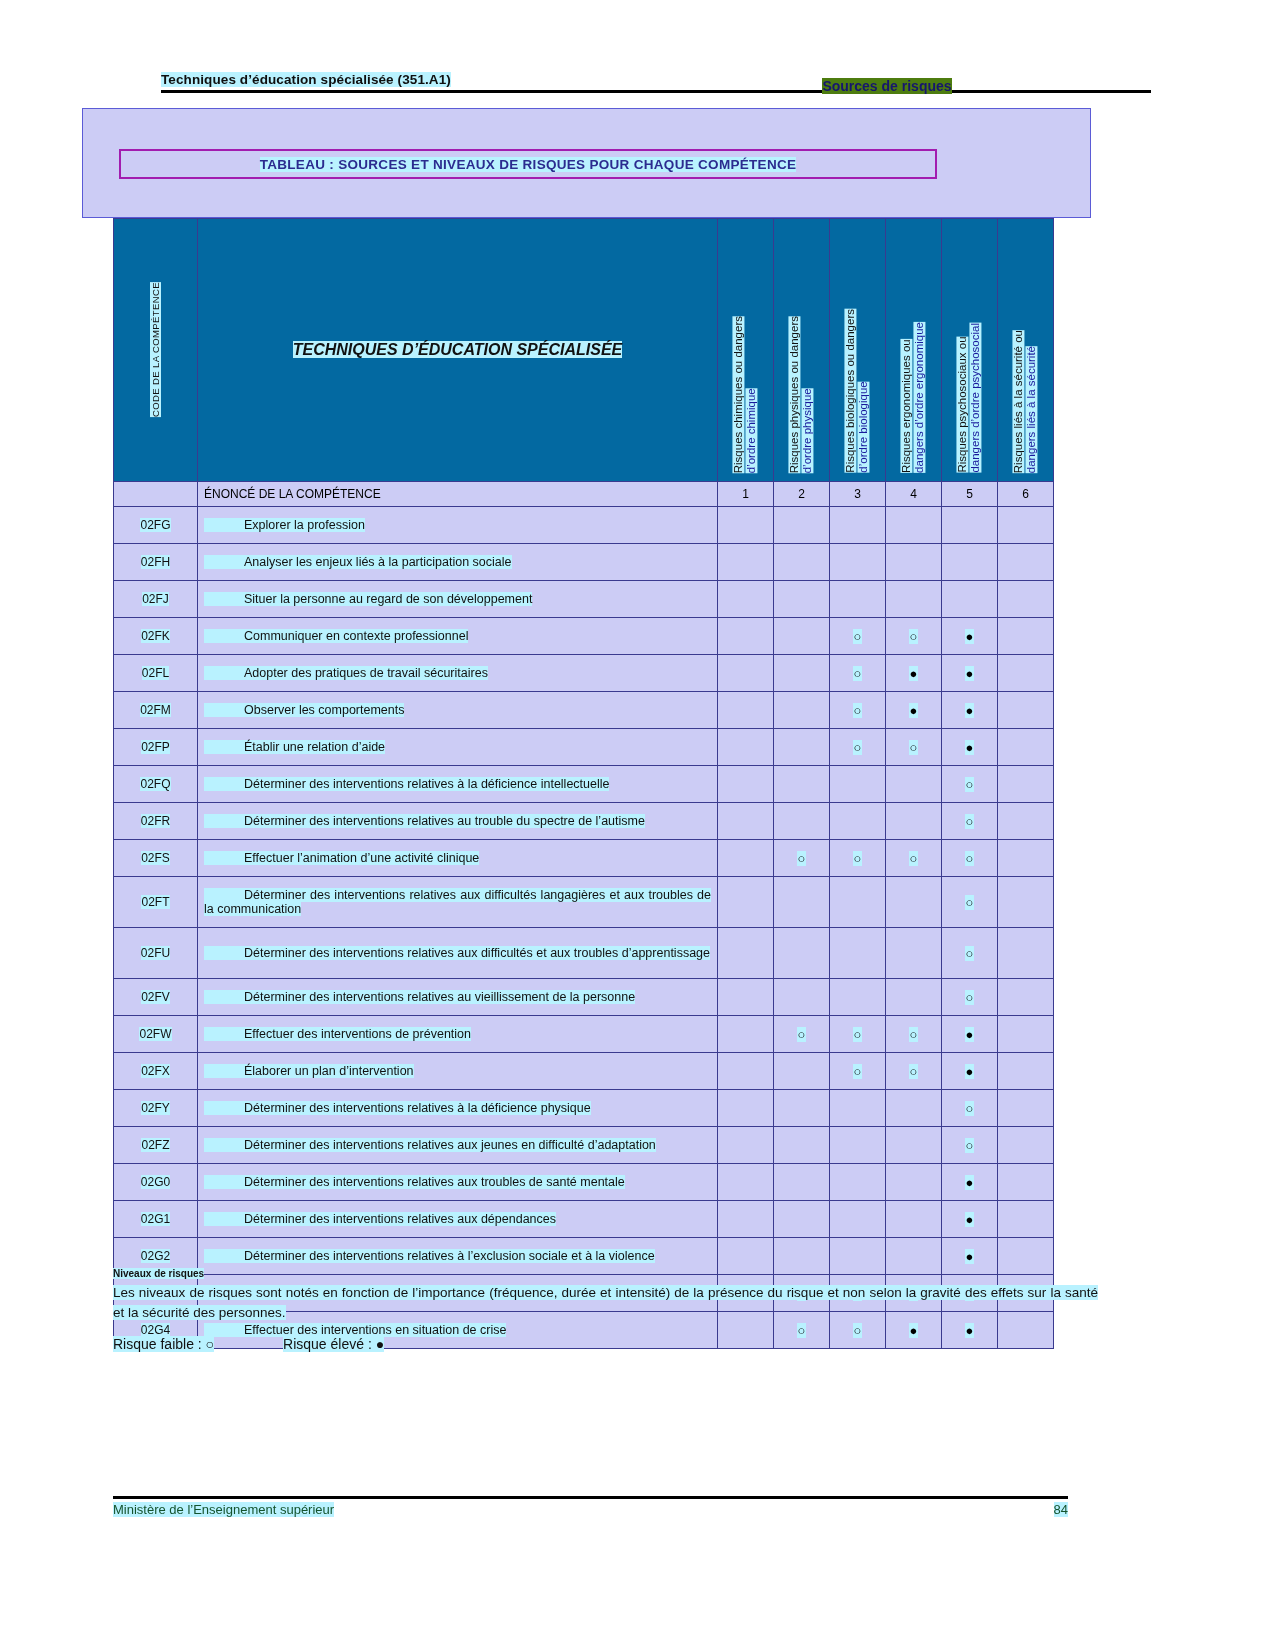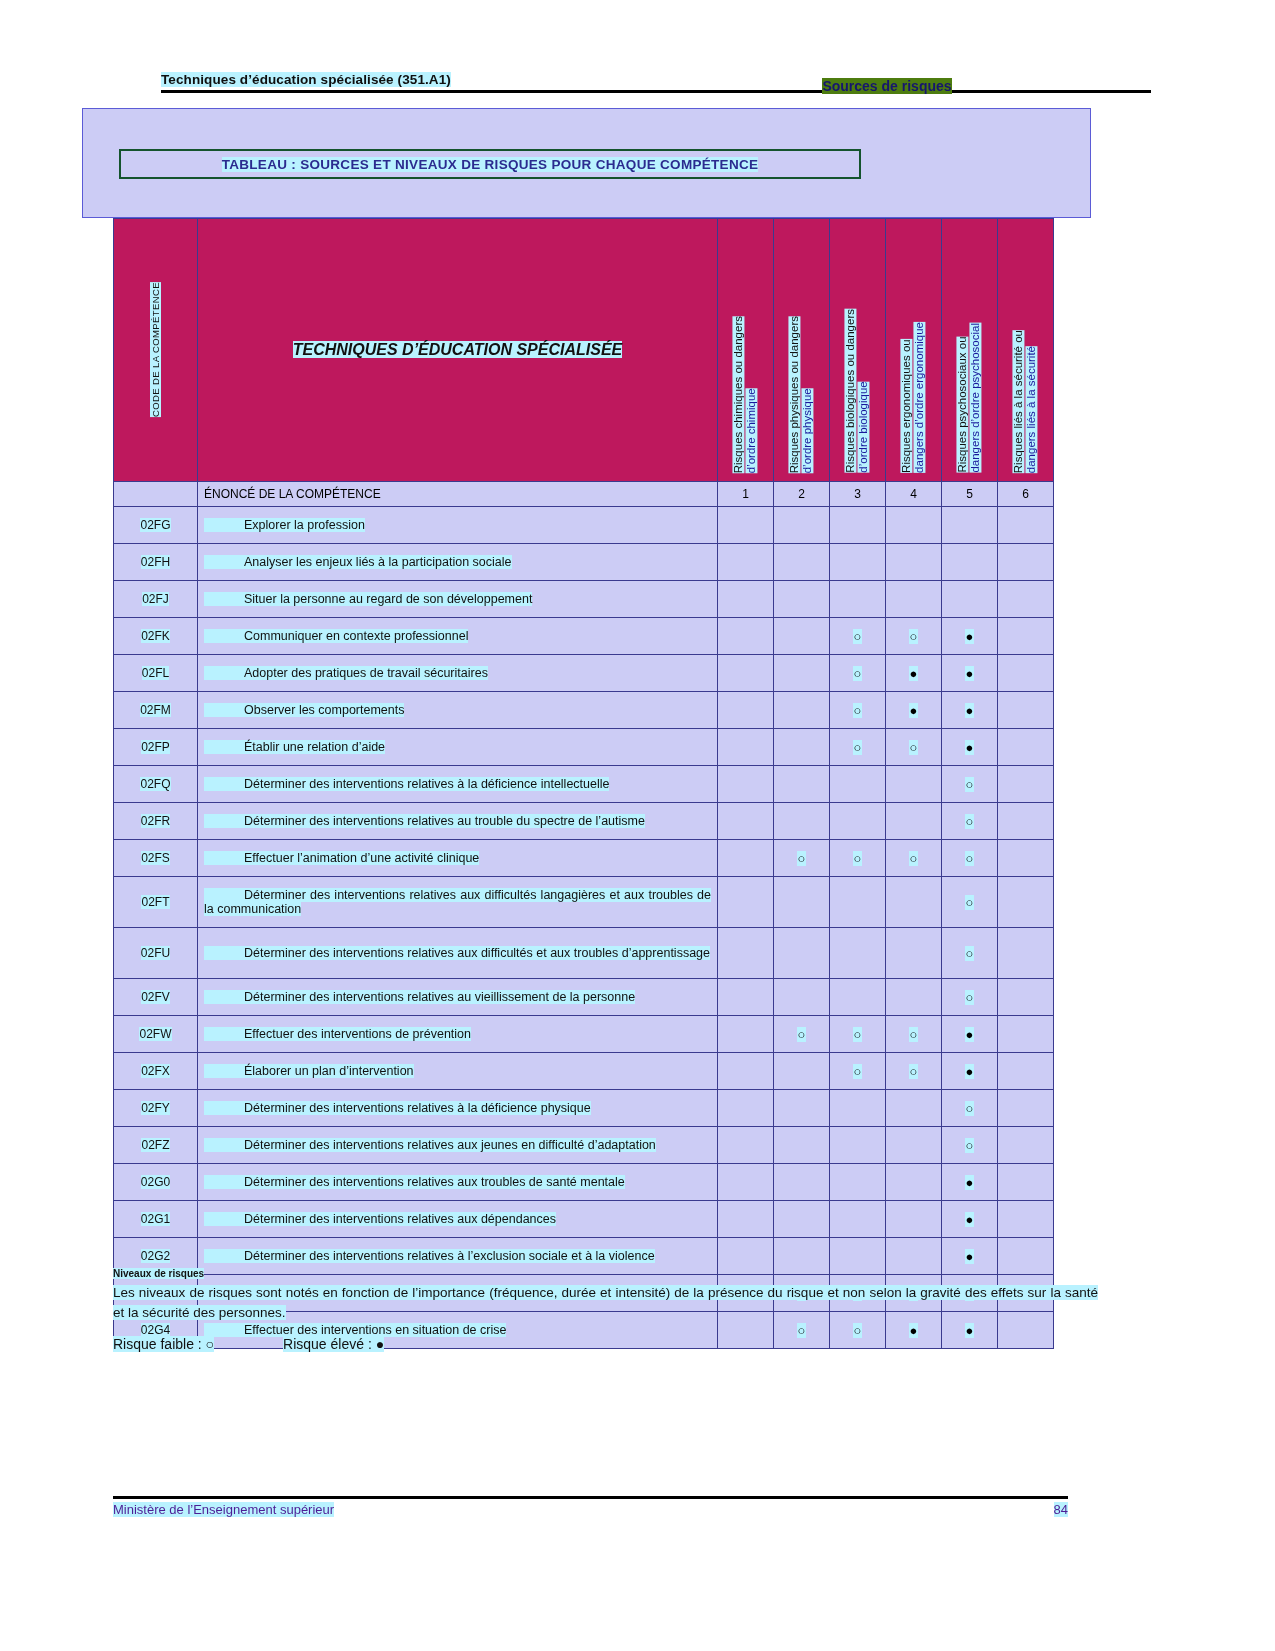--- a/index.html
+++ b/index.html
@@ -50,23 +50,23 @@
     width: 1009px;
     height: 110px;
     border: 1px solid #5b5bd6;
     background: #ccccf5;
     box-sizing: border-box;
   }
   .banner {
     position: absolute;
     left: 36px;
     top: 40px;
-    width: 742px;
+    width: 818px;
     height: 30px;
-    border: 2px solid #14532d;
+    border: 2px solid #a21caf;
     background: #ccccf5;
     box-sizing: border-box;
     display: flex;
     align-items: center;
     justify-content: center;
   }
   .banner span {
     font-size: 13.5px;
     font-weight: bold;
     color: #2b2b8f;
@@ -97,21 +97,21 @@
   .tbl td, .tbl th {
     border: 1px solid #3a3a8f;
     padding: 0;
     vertical-align: middle;
     background: #ccccf5;
   }
   .c-code      { width: 84px; }
   .c-desc      { width: 520px; }
   .c-risk      { width: 56px; }
 
-  .head-row td { height: 262px; background: #be185d; }
+  .head-row td { height: 262px; background: #0369a1; }
 
   .vert {
     writing-mode: vertical-rl;
     transform: rotate(180deg);
     white-space: nowrap;
     font-size: 11.5px;
     color: #111;
     line-height: 1.15;
     margin: 0 auto;
   }
@@ -222,21 +222,21 @@
     border-bottom: 3px solid #000;
   }
   .foot {
     position: absolute;
     left: 113px;
     top: 1502px;
     width: 955px;
     display: flex;
     justify-content: space-between;
     font-size: 13px;
-    color: #4c1d95;
+    color: #14532d;
   }
   .foot span { background: #b9f2ff; }
 </style>
 </head>
 <body>
 
 <div class="page">
 
   <div class="doc-header">
     <div class="title">Techniques d’éducation spécialisée (351.A1)</div>

